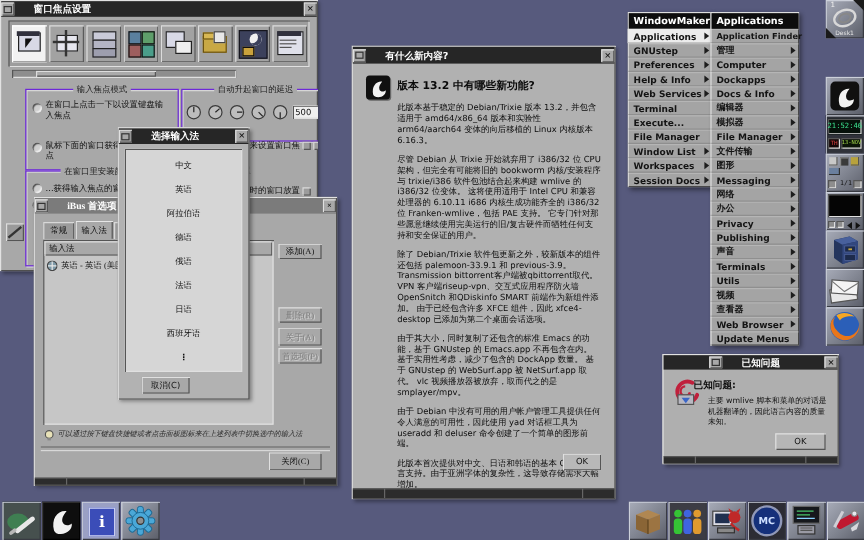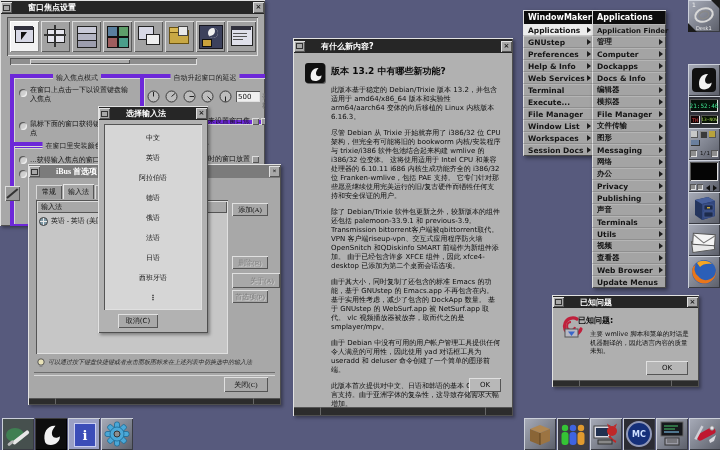--- a/index.html
+++ b/index.html
@@ -12,21 +12,21 @@
   .tbar.mid{background:#7b7b7b;color:#fff;}
   .tb-title{flex:1;font-size:8px;font-weight:bold;padding-left:3px;white-space:nowrap;overflow:hidden;}
   .tbtn{width:11px;height:11px;flex:0 0 11px;background:#a8a8a8;
     box-shadow:inset 1px 1px 0 #e0e0e0,inset -1px -1px 0 #555;
     display:flex;align-items:center;justify-content:center;font-size:7px;line-height:7px;color:#1a1a1a;font-weight:bold;}
   .mini-glyph{width:5px;height:4px;border:1px solid #333;}
   .btn{position:absolute;background:#a8a8a8;box-shadow:inset 1px 1px 0 #e0e0e0,inset -1px -1px 0 #555;
     font-size:7px;display:flex;align-items:center;justify-content:center;color:#111;white-space:nowrap;}
   .btn.disabled{color:#7f7f7f;text-shadow:1px 1px 0 #d3d3d3;margin-top:36px;}
   .sunken{box-shadow:inset 1px 1px 0 #555,inset -1px -1px 0 #e0e0e0;}
-  .gbox{position:absolute;border:4px solid #6d28d9;box-shadow:1px 1px 0 #d6d6d6,inset 1px 1px 0 #d6d6d6;}
+  .gbox{position:absolute;border:1px solid #6d28d9;box-shadow:1px 1px 0 #d6d6d6,inset 1px 1px 0 #d6d6d6;margin-left:11px;}
   .gbox>.gtitle{position:absolute;top:-5px;left:50%;transform:translateX(-50%);background:#a8a8a8;
     padding:0 3px;font-size:7px;color:#1c1c1c;white-space:nowrap;}
   .radio{position:absolute;width:8px;height:8px;border-radius:50%;background:#cfcfcf;
     box-shadow:inset 1px 1px 1px #4e4e4e,inset -1px -1px 1px #f0f0f0;}
   .lbl{position:absolute;font-size:7px;line-height:8.5px;color:#101010;}
   .fragbox{display:inline-block;width:7px;height:7px;background:#9c9c9c;vertical-align:middle;
     box-shadow:inset 1px 1px 0 #ddd,inset -1px -1px 0 #555;margin-left:2px;}
   .menu{position:absolute;background:#a4a4a4;
     box-shadow:inset 1px 1px 0 #dedede,inset -1px -1px 0 #474747,2px 2px 4px rgba(0,0,0,.45);}
   .menu-title{height:13px;margin:1px 1px 0 1px;background:#0d0d0d;color:#fff;font-weight:bold;font-size:8px;
@@ -183,21 +183,21 @@
             <circle cx="4.5" cy="4.5" r="4" fill="#7f9aa8" stroke="#444"></circle>
             <line x1="1" y1="4.5" x2="8" y2="4.5" stroke="#e8e8e8"></line>
             <line x1="4.5" y1="1" x2="4.5" y2="8" stroke="#e8e8e8"></line>
           </svg>
         <span>英语 - 英语 (美国)</span>
       </div>
     </div>
 
     <div class="btn" style="left:204px;top:39px;width:36px;height:13px;">添加(A)</div>
     <div class="btn disabled" style="left:204px;top:56px;width:36px;height:13px;">删除(R)</div>
-    <div class="btn disabled" style="left:204px;top:73px;width:36px;height:15px;padding-left:12px;">关于(A)</div>
+    <div class="btn disabled" style="left:204px;top:73px;width:36px;height:15px;">关于(A)</div>
     <div class="btn disabled" style="left:204px;top:90px;width:36px;height:13px;">首选项(P)</div>
 
     <svg style="position:absolute;left:9px;top:194px;" width="8" height="10">
         <circle cx="4" cy="4" r="3.2" fill="#e8e2b8" stroke="#555"></circle>
         <rect x="2.6" y="7" width="2.8" height="2" fill="#888"></rect>
       </svg>
     <span style="position:absolute;left:20px;top:195px;right:8px;font-size:6px;font-style:italic;color:#2a2a2a;line-height:7px;">可以通过按下键盘快捷键或者点击面板图标来在上述列表中切换选中的输入法</span>
     <div style="position:absolute;left:6px;right:6px;top:208px;height:2px;border-top:1px solid #6e6e6e;border-bottom:1px solid #d8d8d8;"></div>
     <div class="btn" style="left:196px;top:213px;width:44px;height:15px;">关闭(C)</div>
     <div class="resizebar"></div>
@@ -458,21 +458,21 @@
 
   <div class="tile" style="left:688px;top:256px;">
     <svg width="32" height="32">
       <circle cx="16" cy="16" r="12" fill="#2b5fb8"></circle>
       <path d="M5 11 A12 12 0 1 0 28 14 A10 10 0 0 1 10 20 A9 9 0 0 1 8 8 Z" fill="#e8761a"></path>
       <path d="M9 7 C12 4 20 4 24 8 C20 7 14 8 12 11 Z" fill="#f5a623"></path>
     </svg>
   </div>
 
   <div class="win" style="left:552px;top:295px;width:147px;height:92px;background:#afafaf;">
-    <div class="tbar dark" style="height:12px;">
+    <div class="tbar dark" style="height:12px;padding-left:38px;">
       <span class="tbtn" style="width:10px;height:10px;">
           <span class="mini-glyph"></span>
         </span>
       <span class="tb-title">已知问题</span>
       <span class="tbtn" style="width:10px;height:10px;">×</span>
     </div>
     <div style="position:absolute;left:6px;top:17px;width:27px;height:27px;">
       <svg width="27" height="27">
         <path d="M19 7 A8.5 8.5 0 1 0 23 17" fill="none" stroke="#c0203c" stroke-width="3.2" stroke-linecap="round"></path>
         <path d="M13 10 a4 4 0 1 0 4 5" fill="none" stroke="#c0203c" stroke-width="2"></path>

